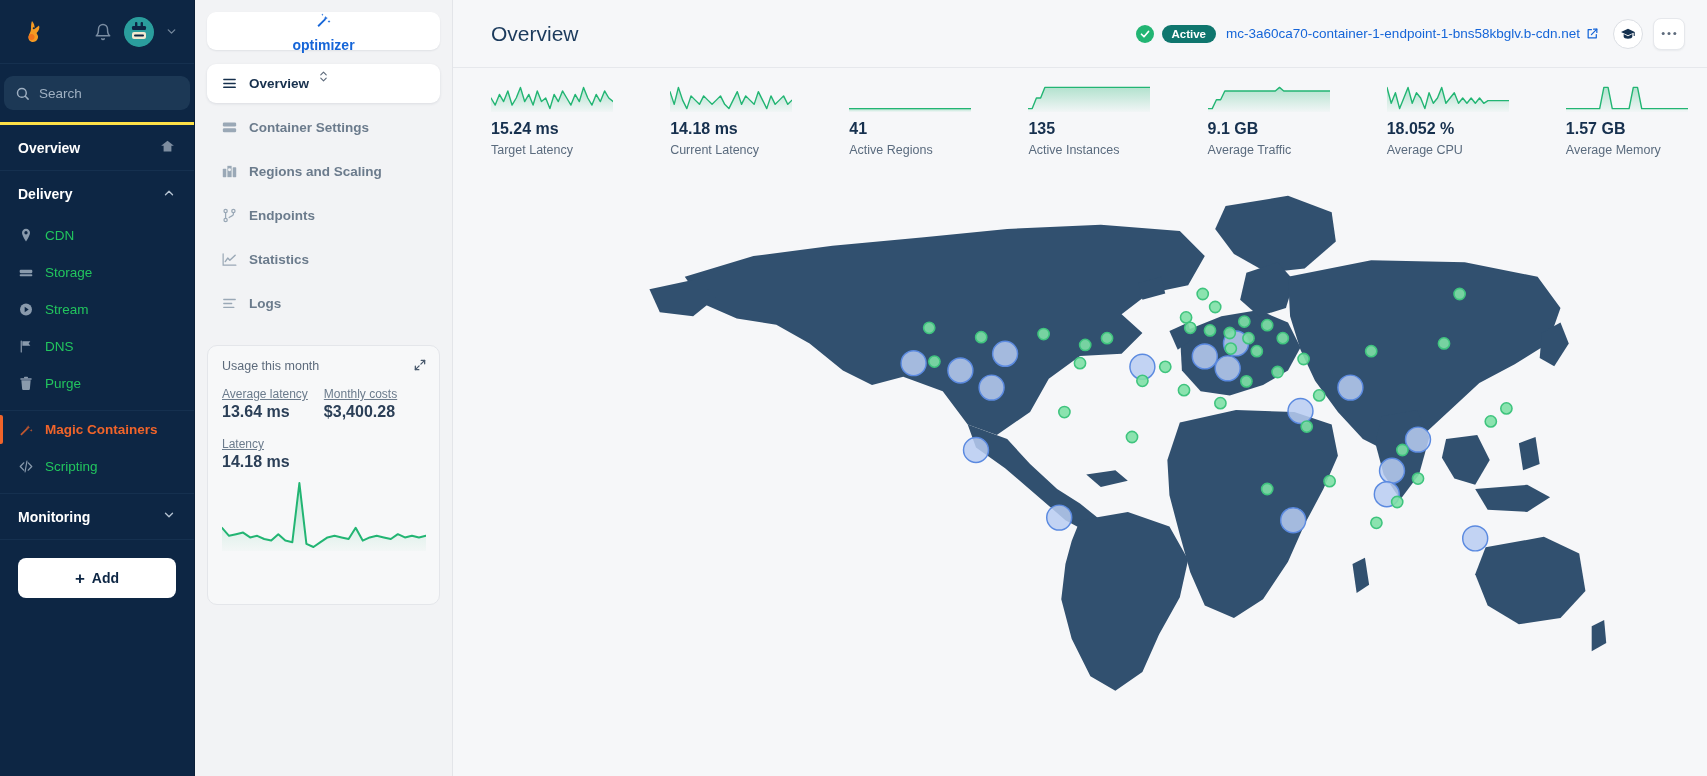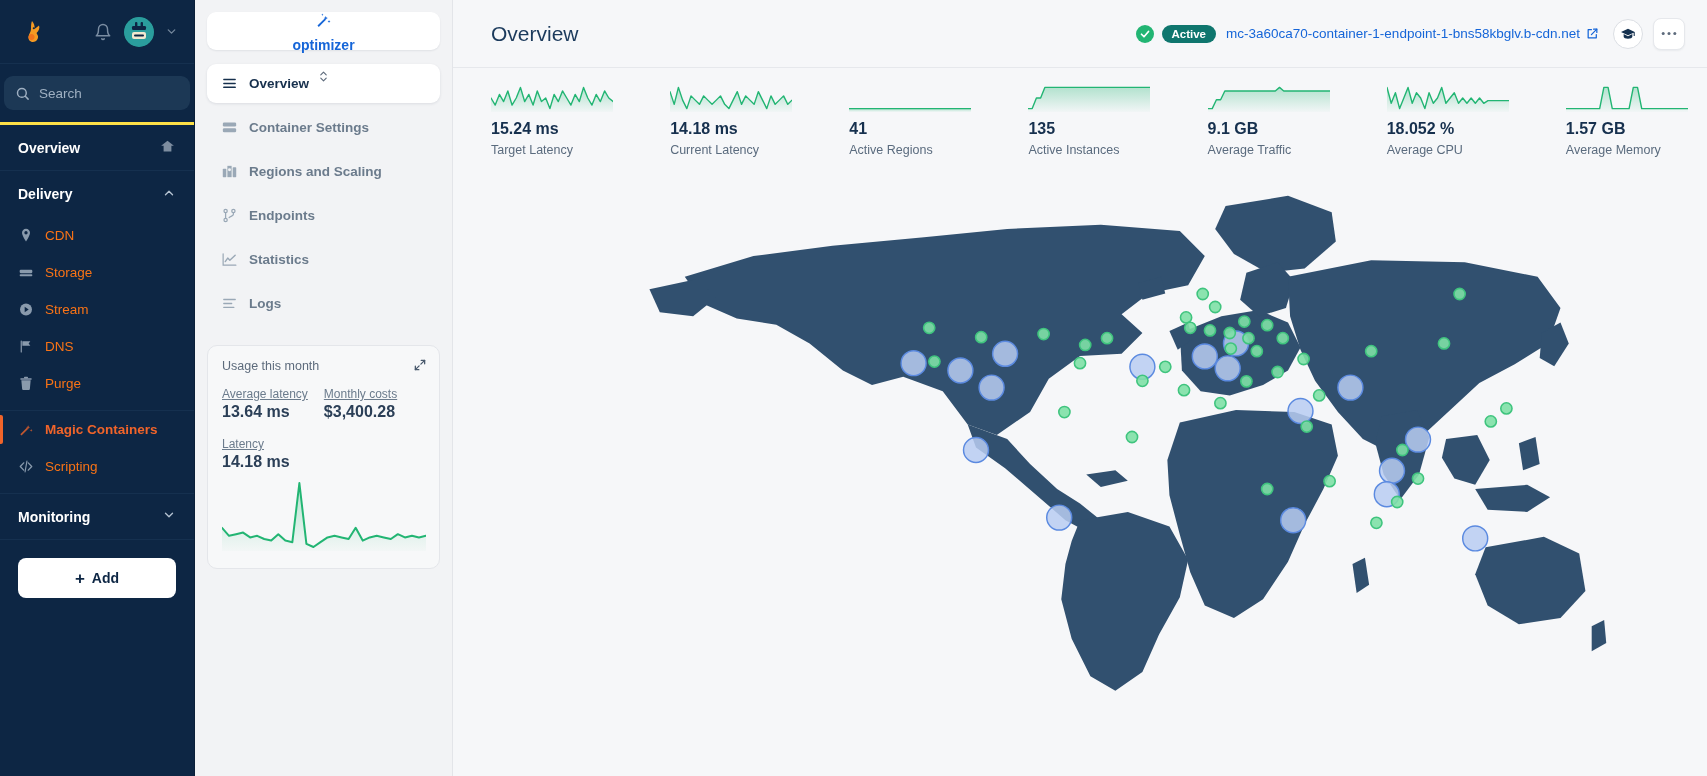--- a/index.html
+++ b/index.html
@@ -51,21 +51,21 @@
     padding:0 18px; height:46px;
     font-size:14px; font-weight:bold; color:#ffffff;
     border-bottom:1px solid #15304f;
     cursor:pointer;
   }
   .ln-section-hdr.plain { border-bottom:1px solid #15304f; }
   .ln-group { border-bottom:1px solid #15304f; padding-bottom:8px; }
   .ln-item {
     display:flex;align-items:center;gap:11px;
     padding:0 18px; height:37px;
-    font-size:13.5px; color:#f97316; cursor:pointer;
+    font-size:13.5px; color:#22c55e; cursor:pointer;
     position:relative;
   }
   .ln-item .ico { width:16px;height:16px;display:flex;align-items:center;justify-content:center;opacity:.8; flex:0 0 16px;}
   .ln-item.active { color:#f0642a; font-weight:bold; }
   .ln-item.active::before {
     content:""; position:absolute; left:0; top:4px; bottom:4px; width:3px;
     background:#f0642a; border-radius:0 2px 2px 0;
   }
   .ln-addwrap { padding:18px 18px 0 18px; }
   .ln-add {
@@ -97,21 +97,21 @@
     margin-bottom:5px;
   }
   .sub-item .ico{width:17px;height:17px;display:flex;align-items:center;justify-content:center;flex:0 0 17px;}
   .sub-item.active {
     background:#ffffff; color:#17304d;
     box-shadow:0 1px 3px rgba(16,30,54,.10);
   }
 
   .usage-card {
     margin-top:22px; background:#f7f8f9; border:1px solid #e4e6ea;
-    border-radius:10px; padding:13px 14px 0 14px; height:224px; overflow:hidden;
+    border-radius:10px; padding:13px 14px 0 14px; height:260px; overflow:hidden;
     position:relative;
   }
   .uc-title { font-size:12.5px; color:#5d6b7c; }
   .uc-expand { position:absolute; right:12px; top:12px; width:14px;height:14px;cursor:pointer;}
   .uc-row { display:flex; gap:16px; margin-top:14px; }
   .uc-lab { font-size:12px; color:#6b7b8c;text-decoration:underline; }
   .uc-val { font-size:16px; font-weight:bold; color:#2b3f57; margin-top:2px; }
   .uc-block { margin-top:16px; }
   .uc-chart { margin-top:10px; height:70px; }
 

